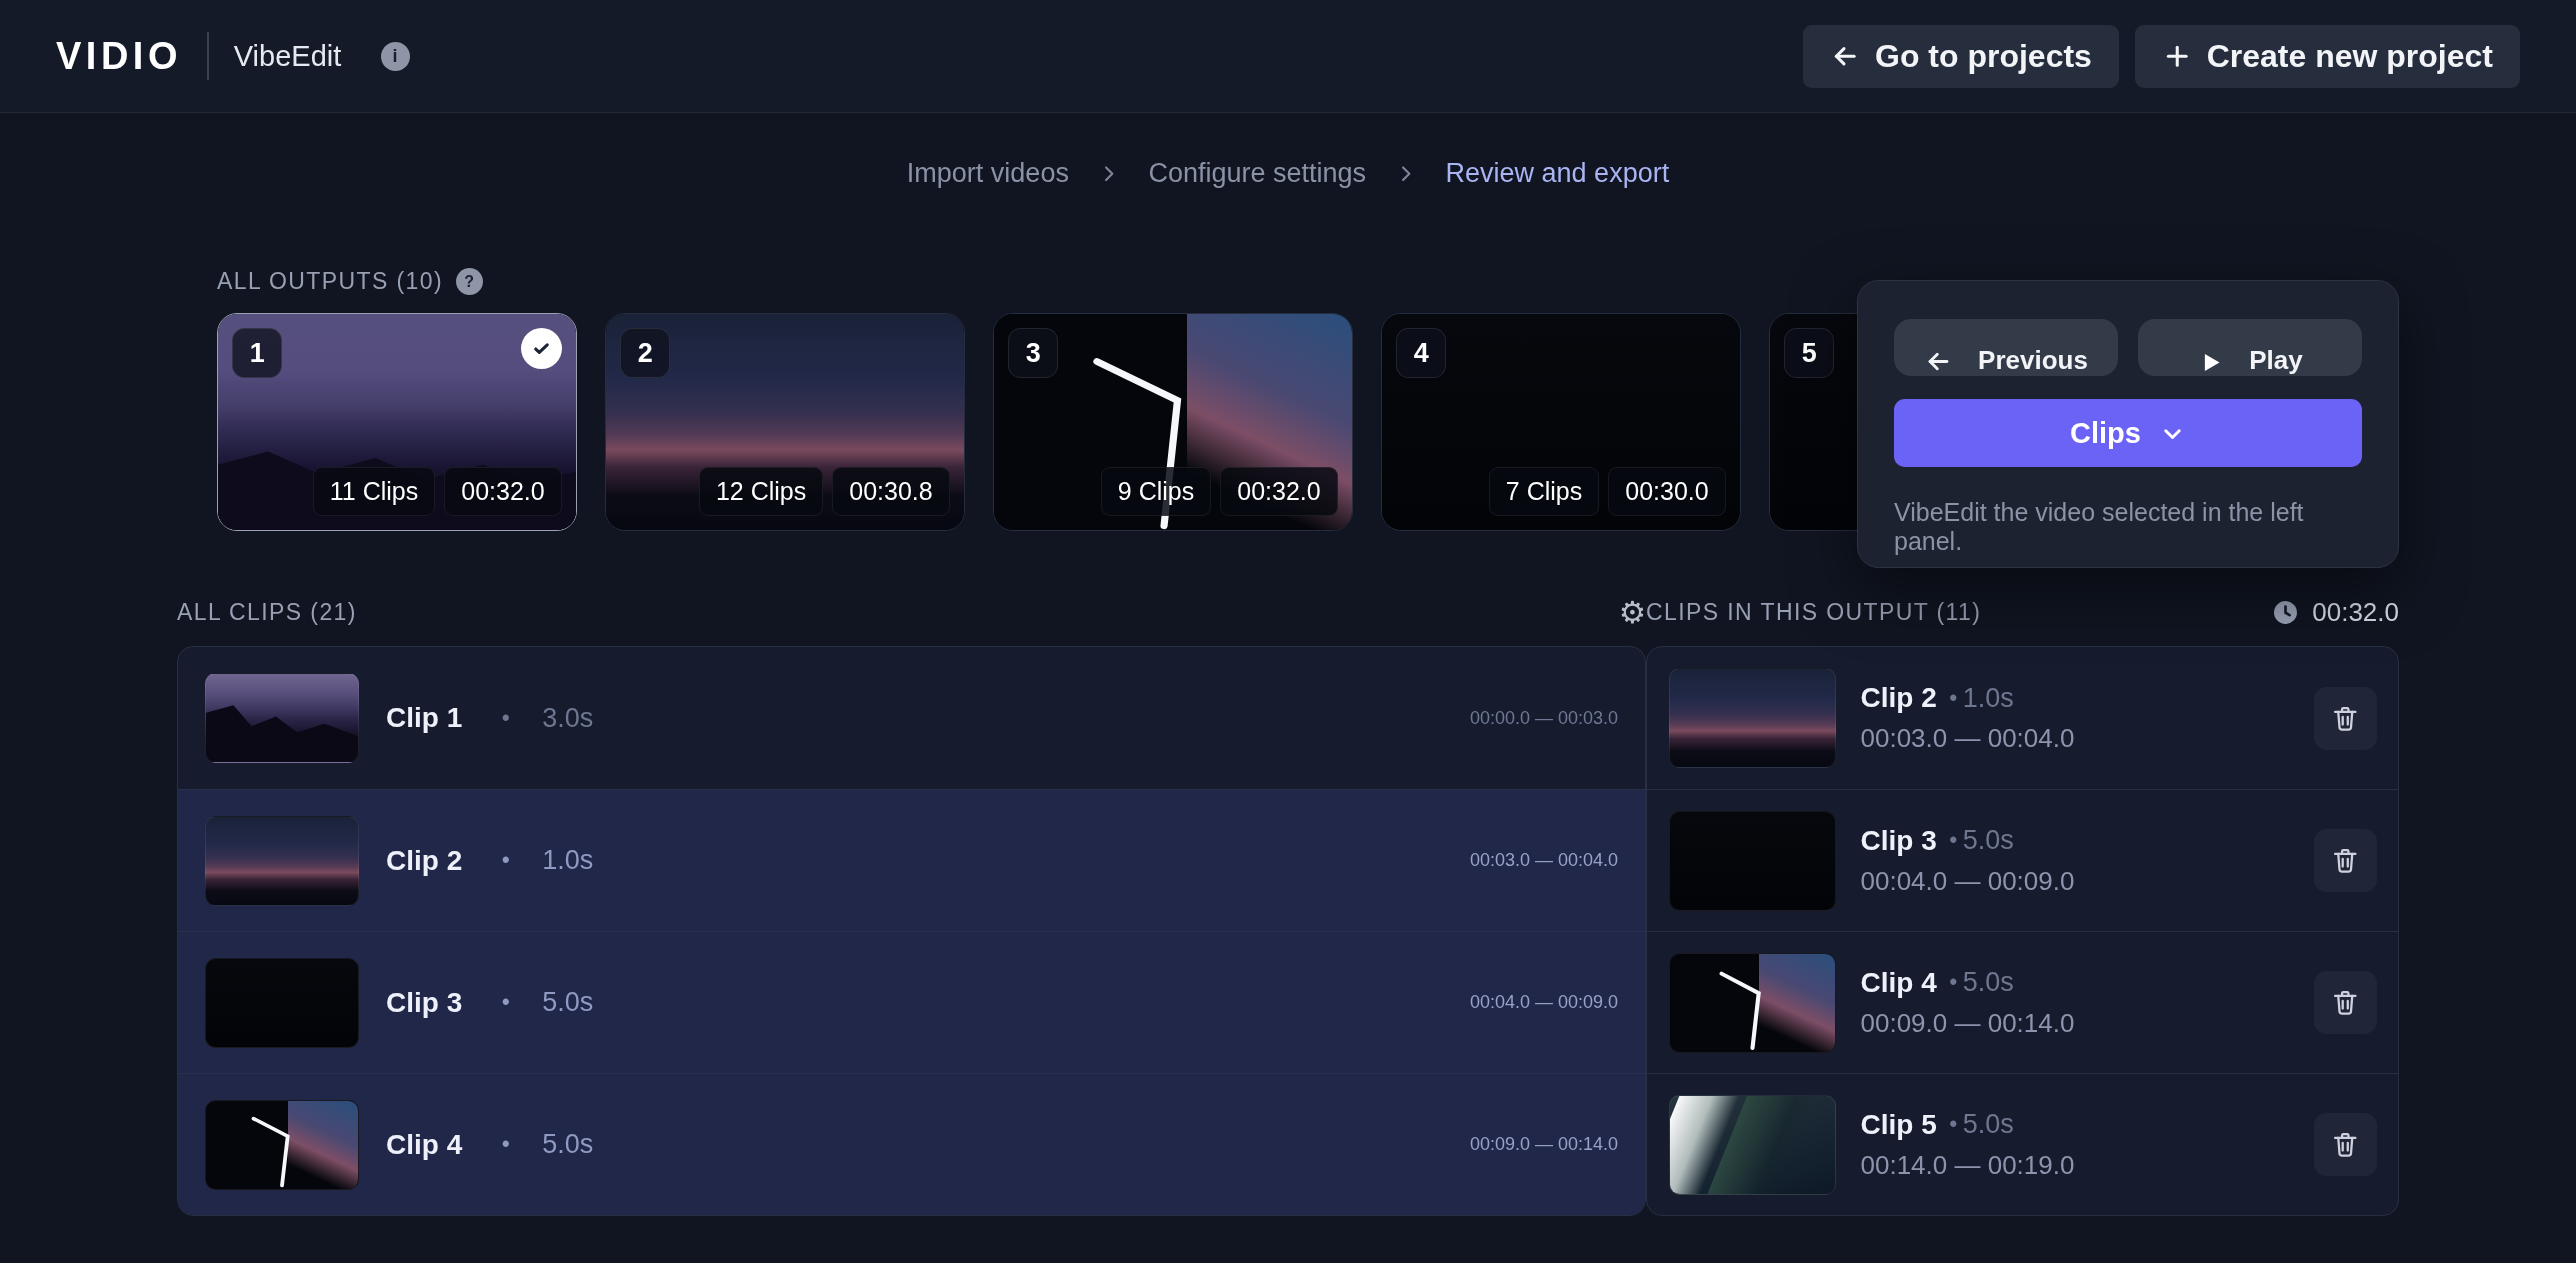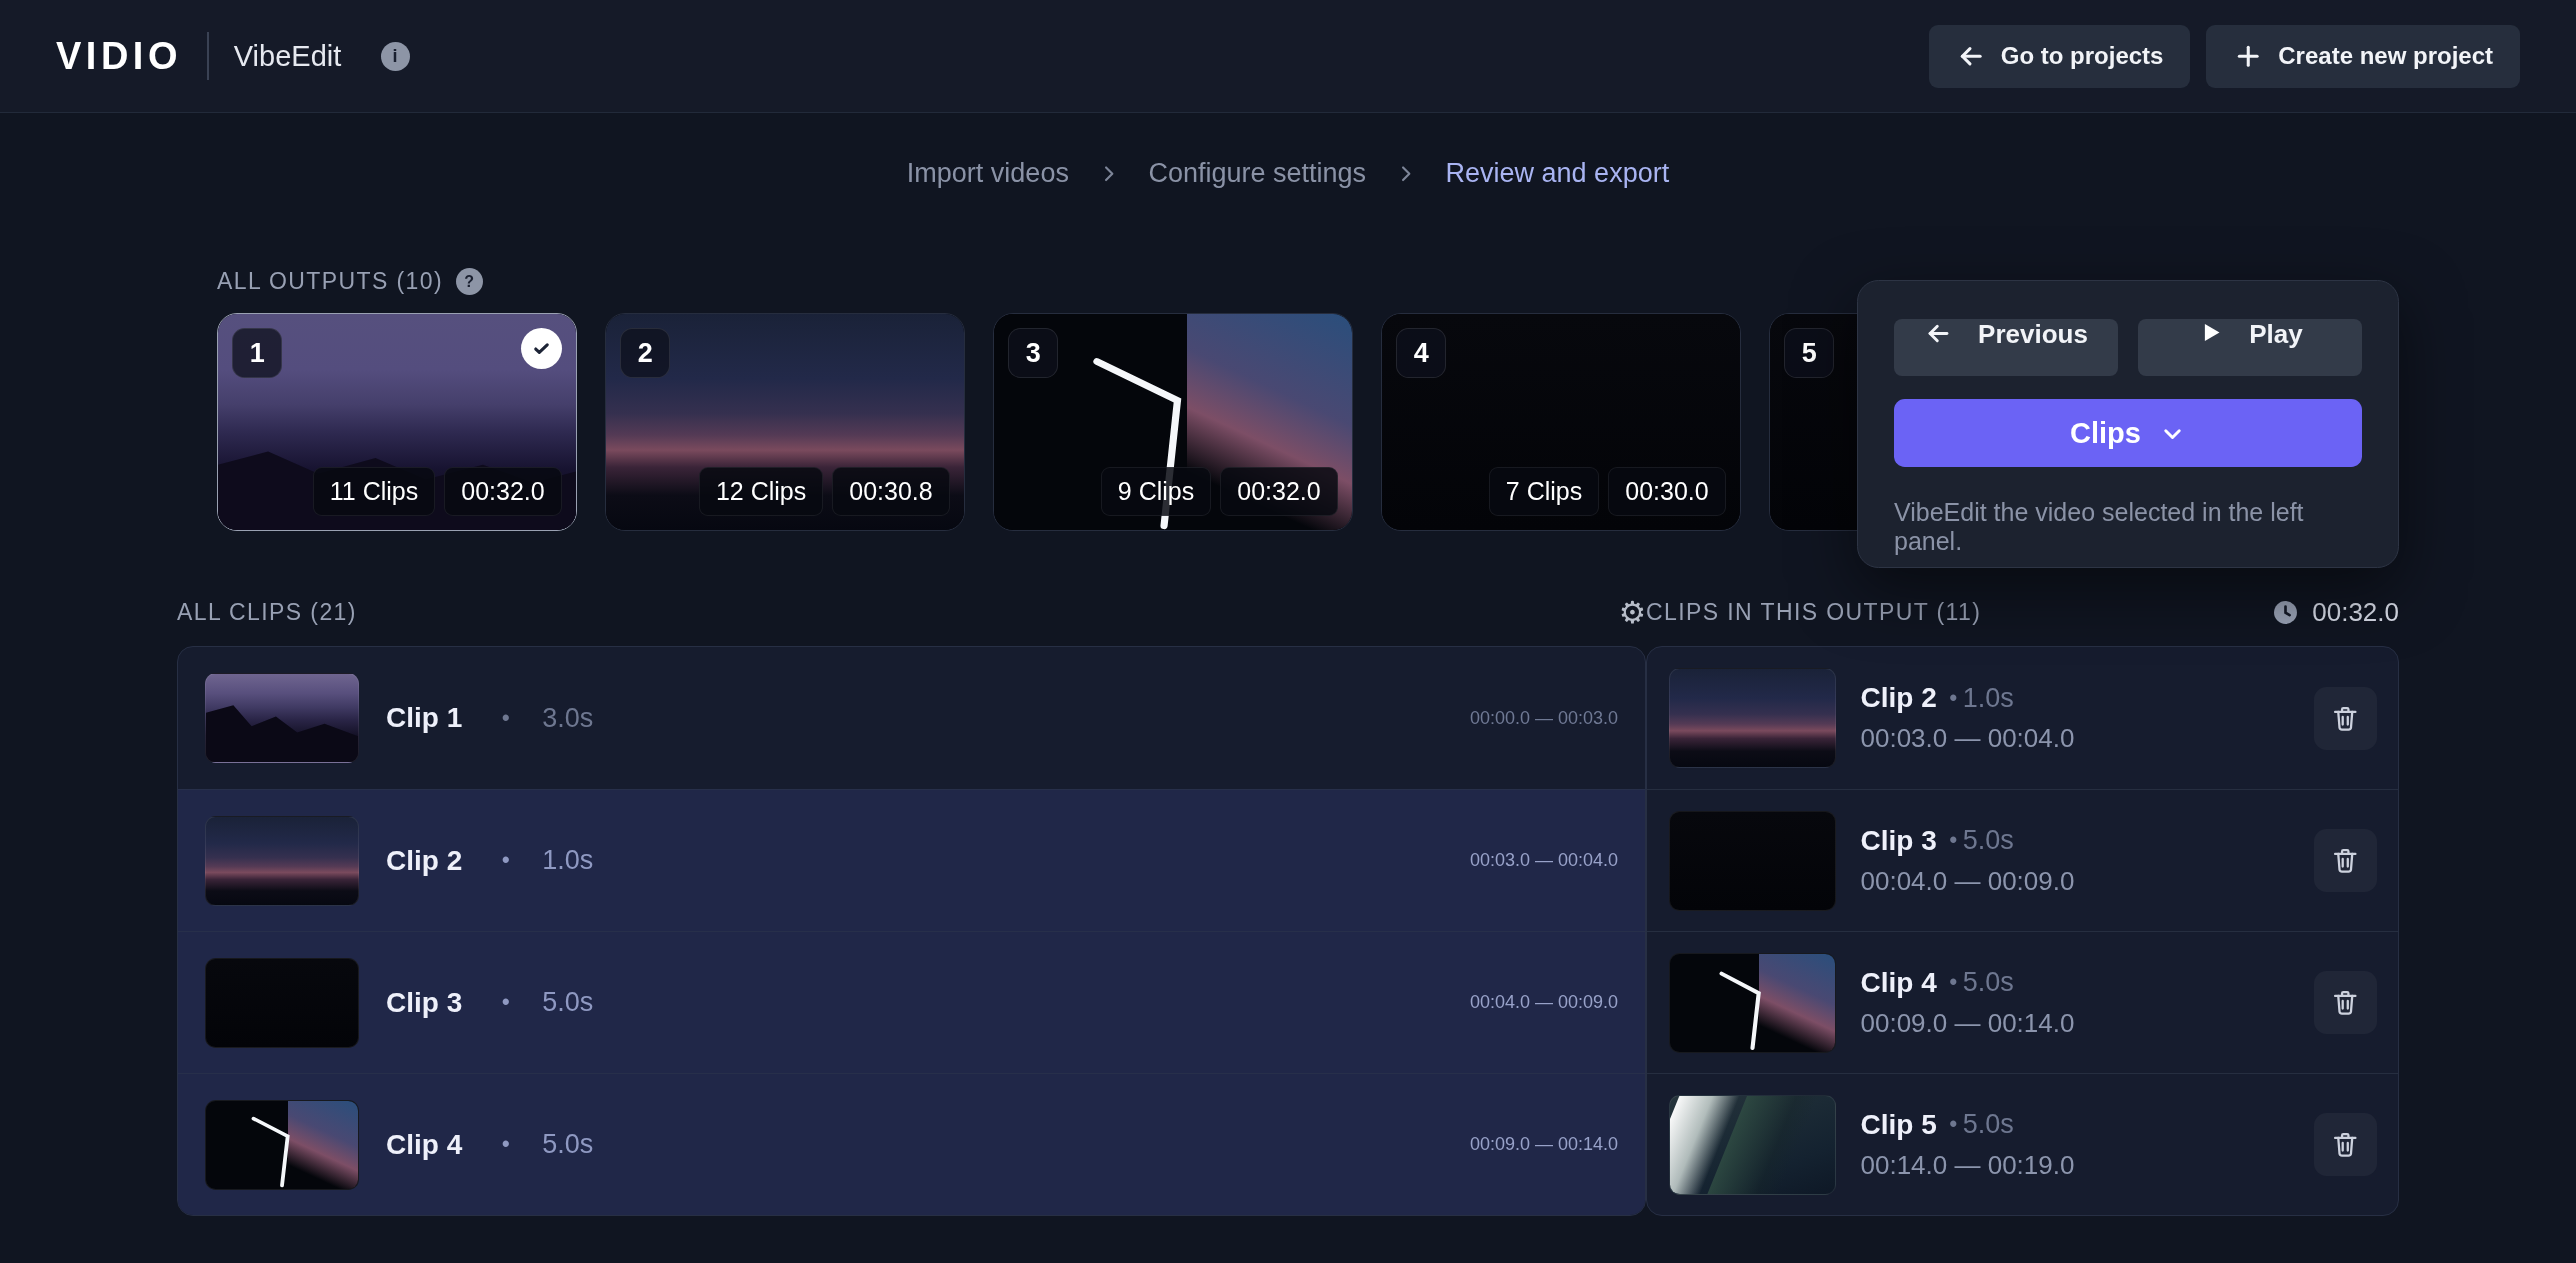--- a/index.html
+++ b/index.html
@@ -13,21 +13,21 @@
   .brand { display:flex; align-items:center; gap:25px; }
   .logo { font-size:38px; font-weight:800; letter-spacing:4.5px; color:#ffffff; }
   .brand-divider { width:1.8px; height:48px; background:#3a4254; }
   .app-name { font-size:29px; font-weight:400; color:#e6e9f0; }
   .circle-icon { display:inline-flex; align-items:center; justify-content:center;
                  width:29px; height:29px; border-radius:50%; background:#8d95a6; color:#1a2030;
                  font-size:18px; font-weight:700; margin-left:14.3px; cursor:pointer; }
   .topbar-actions { margin-left:auto; display:flex; gap:16px; }
   .btn-gray { display:flex; align-items:center; gap:14.3px; height:63px; padding:0 27px;
               background:#262e3d; border:none; border-radius:9px; color:#f2f4f8;
-              font-family:inherit; font-size:24px; font-weight:700; cursor:pointer; }
+              font-family:inherit; font-size:32px; font-weight:700; cursor:pointer; }
   .btn-gray svg { flex:none; }
 
   
   .breadcrumb { display:flex; align-items:center; justify-content:center; gap:29px; margin-top:45px; }
   .crumb { font-size:27px; color:#8a92a6; cursor:pointer; }
   .crumb.active { color:#a9b4f2; font-weight:500; }
   .crumb-sep { display:flex; align-items:center; }
 
   
   .outputs { margin:79px 177px 0;padding-left:40px; }
@@ -67,22 +67,22 @@
       background:linear-gradient(90deg,rgba(255,255,255,0.97) 0%,rgba(226,236,231,0.75) 55%,rgba(200,214,206,0) 100%);
       transform:rotate(22deg); }
   .t-beam::after { content:''; position:absolute; top:-20%; left:34%; width:40%; height:160%;
       background:linear-gradient(90deg,rgba(46,74,66,0.9),rgba(22,38,40,0.4) 70%,transparent); transform:rotate(22deg); }
 
   
   .action-panel { position:absolute; top:280px; left:1857px; width:542px; height:288px;
                   background:#1c222f; border:1.8px solid #2d3444; border-radius:21.5px; z-index:10;
                   box-shadow:0 21.5px 63px rgba(0,0,0,0.5); padding:38px 36px 0; }
   .panel-btn-row { display:flex; gap:20px; }
-  .panel-btn { flex:1; height:57px; display:flex; align-items:flex-start; justify-content:center; gap:25px;
-               background:#333b49; border:none; border-radius:8px; color:#f2f4f8;
+  .panel-btn { flex:1; height:57px; display:flex; align-items:flex-end; justify-content:center; gap:25px;
+               background:#333b49; border:none; border-radius:17px; color:#f2f4f8;
                font-family:inherit; font-size:26px; font-weight:700; cursor:pointer; }
   .btn-export { width:100%; height:68px; margin-top:23px; display:flex; align-items:center; justify-content:center;
                 gap:18px; background:#6b63f5; border:none; border-radius:10.8px; color:#ffffff;
                 font-family:inherit; font-size:29px; font-weight:700; cursor:pointer; }
   .panel-caption { margin-top:30.5px; font-size:25px; color:#8b93a7; }
 
   
   .main-row { display:flex; margin:63px 177px 0; }
   .col-left { flex:none; width:1469px; }
   .col-right { flex:1; min-width:0; }

